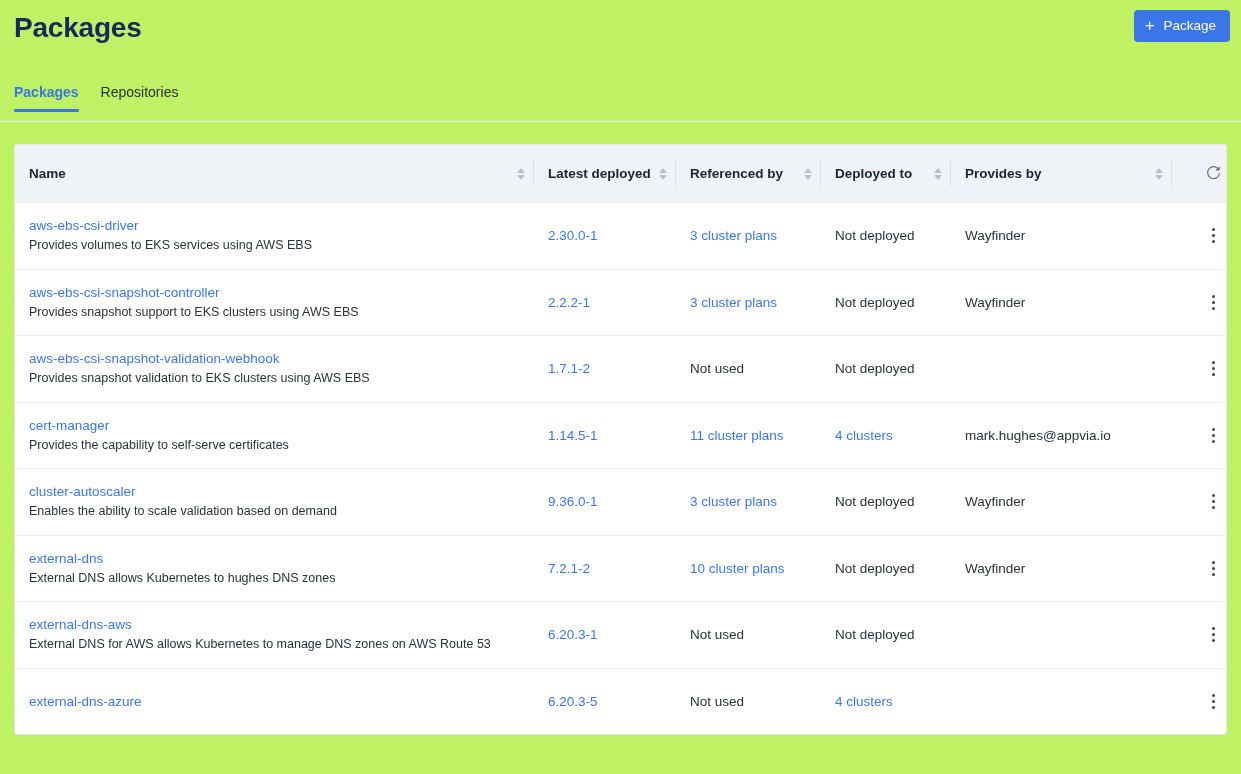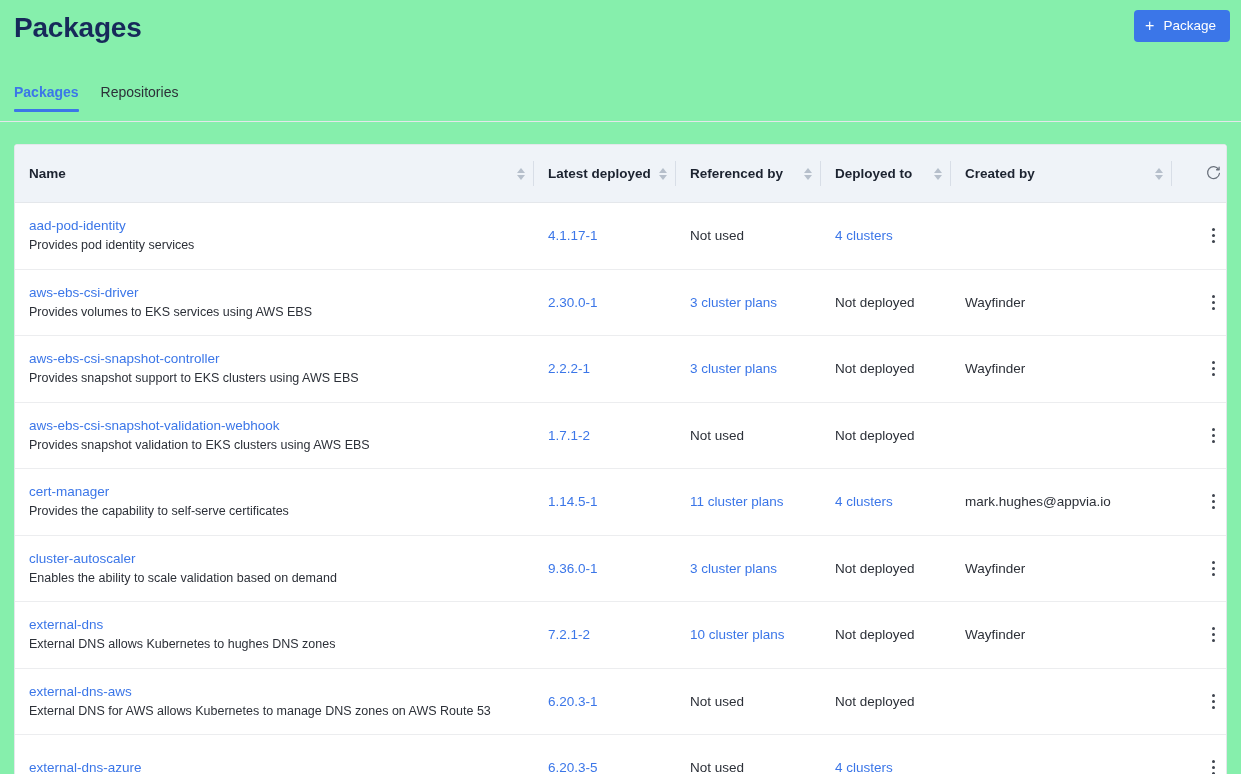--- a/index.html
+++ b/index.html
@@ -6,21 +6,21 @@
   html, body {
     margin: 0; padding: 0;
     width: 1241px; height: 774px;
     background: #ffffff;
     font-family: "Liberation Sans", sans-serif;
     overflow: hidden;
   }
   .page {
     position: relative;
     width: 1241px; height: 774px;
-    background: #86efac;
+    background: #bef264;
   }
 
   
   .top-bar {
     position: relative;
     height: 60px;
     padding: 0 14px;
   }
   .page-title {
     position: absolute;
@@ -263,57 +263,40 @@
             <div class="th-inner">
               <span>Deployed to</span>
               <span class="sort-ico">
                   <i class="up"></i>
                   <i class="down"></i>
                 </span>
             </div>
           </th>
           <th class="has-divider">
             <div class="th-inner">
-              <span>Created by</span>
+              <span>Provides by</span>
               <span class="sort-ico">
                   <i class="up"></i>
                   <i class="down"></i>
                 </span>
             </div>
           </th>
           <th class="refresh-col">
             <div class="refresh-btn">
               <svg width="17" height="17" viewBox="0 0 20 20">
                 <path d="M16 5.2 A7 7 0 1 0 17 10" fill="none" stroke="#6b727d" stroke-width="1.5" stroke-linecap="round"></path>
                 <path d="M16.6 2.6 L16.6 5.6 L13.6 5.6" fill="none" stroke="#6b727d" stroke-width="1.5" stroke-linecap="round" stroke-linejoin="round"></path>
               </svg>
             </div>
           </th>
         </tr>
       </thead>
       <tbody>
           <tr>
             <td>
-              <a class="pkg-name">aad-pod-identity</a>
-              <div class="pkg-desc">Provides pod identity services</div>
-            </td>
-            <td><a class="link">4.1.17-1</a></td>
-            <td><span class="plain">Not used</span></td>
-            <td><a class="link">4 clusters</a></td>
-            <td></td>
-            <td class="actions">
-              <div class="kebab">
-                <span></span>
-                <span></span>
-                <span></span>
-              </div>
-            </td>
-          </tr>
-          <tr>
-            <td>
               <a class="pkg-name">aws-ebs-csi-driver</a>
               <div class="pkg-desc">Provides volumes to EKS services using AWS EBS</div>
             </td>
             <td><a class="link">2.30.0-1</a></td>
             <td><a class="link">3 cluster plans</a></td>
             <td><span class="plain">Not deployed</span></td>
             <td><span class="plain">Wayfinder</span></td>
             <td class="actions">
               <div class="kebab">
                 <span></span>

